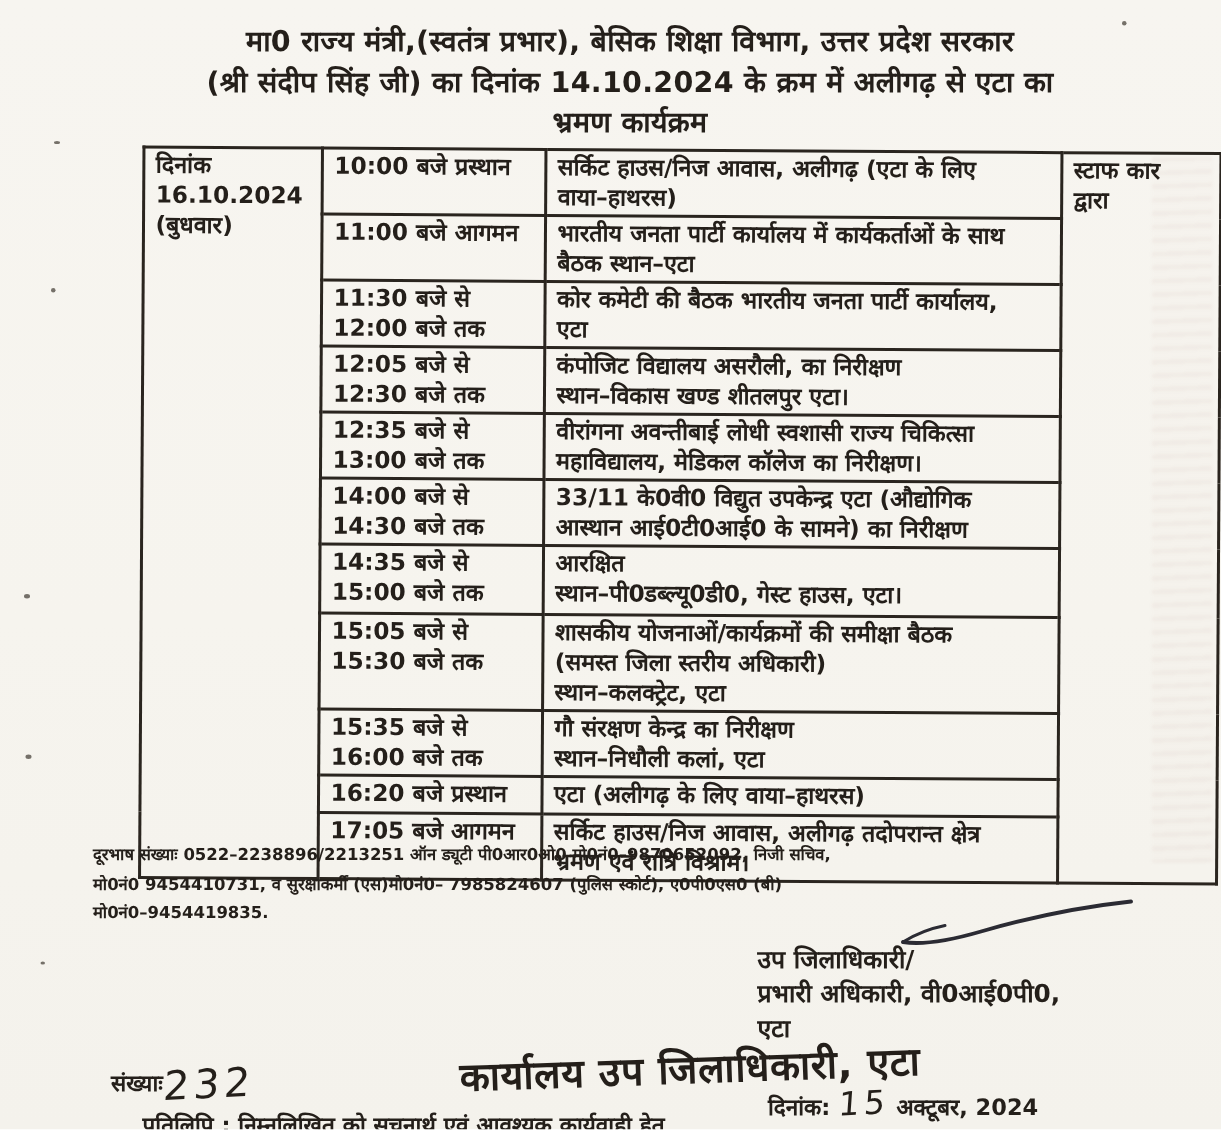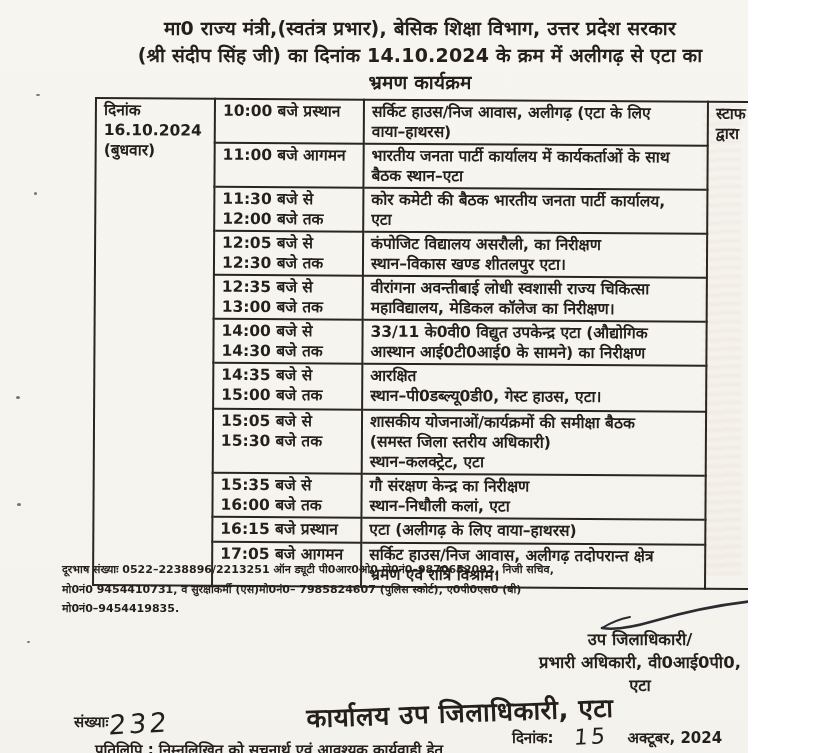--- a/index.html
+++ b/index.html
@@ -1,17 +1,17 @@
 <!DOCTYPE html>
 <html><head>
 <meta charset="utf-8">
 <style>
   html,body { margin:0; padding:0; }
   .page {
-    position:relative; width:748px; height:753px; overflow:hidden;
+    position:relative; width:814px; height:753px; overflow:hidden;
     background:linear-gradient(180deg,#f7f5f0 0%, #f6f4ee 55%, #f4f2ec 100%);
     font-family:"DejaVu Sans", sans-serif;
     color:#241f1a;
     text-decoration:underline;
   }
   .ghost-strip {
     position:absolute; right:6px; top:105px; width:40px; height:470px;
     background:repeating-linear-gradient(178deg, rgba(170,120,110,0.07) 0 3px, rgba(170,120,110,0.015) 3px 9px);
     filter:blur(1px);
   }
@@ -41,38 +41,38 @@
   .phone-block {
     position:absolute; top:560px; left:62px; width:706px;
     font-size:11px; font-weight:700; line-height:19.5px;
     white-space:pre-line;
   }
 
   .sig-stroke { position:absolute; top:597px; left:596px; width:164px; height:38px; }
 
   .sig-block {
     position:absolute; top:628px; left:505px; width:270px;
-    text-align:center; font-size:16.5px; font-weight:700; line-height:23px;
+    text-align:left; font-size:16.5px; font-weight:700; line-height:23px;
   }
 
   .office-line {
     position:absolute; top:694px; left:250px; width:420px;
     text-align:center; font-size:26px; font-weight:700;
     transform:rotate(-2deg);
     letter-spacing:.5px;
   }
 
   .number-line {
     position:absolute; top:711px; left:74px;
     display:flex; align-items:flex-start; gap:0;
     font-size:15px; font-weight:700;
   }
   .date-line {
     position:absolute; top:726px; left:512px;
-    display:flex; align-items:flex-end; gap:20px;
+    display:flex; align-items:flex-end; gap:5px;
     font-size:15px; font-weight:700;
   }
   .handwritten {
     font-weight:400; letter-spacing:3px;
     display:inline-block; transform:skewX(-7deg) rotate(-3deg);
   }
   .hw-big   { font-size:27px; line-height:26px; }
   .hw-small { font-size:22px; line-height:21px; }
 
   .copy-line {
@@ -153,21 +153,21 @@
 (समस्त जिला स्तरीय अधिकारी)
 स्थान–कलक्ट्रेट, एटा</td>
       </tr>
       <tr style="height:40px;">
         <td class="col-time">15:35 बजे से
 16:00 बजे तक</td>
         <td class="col-detail">गौ संरक्षण केन्द्र का निरीक्षण
 स्थान–निधौली कलां, एटा</td>
       </tr>
       <tr style="height:25px;">
-        <td class="col-time">16:15 बजे प्रस्थान</td>
+        <td class="col-time">16:20 बजे प्रस्थान</td>
         <td class="col-detail">एटा (अलीगढ़ के लिए वाया–हाथरस)</td>
       </tr>
       <tr style="height:44px;">
         <td class="col-time">17:05 बजे आगमन</td>
         <td class="col-detail">सर्किट हाउस/निज आवास, अलीगढ़ तदोपरान्त क्षेत्र
 भ्रमण एवं रात्रि विश्राम।</td>
       </tr>
     </tbody>
   </table>
 

